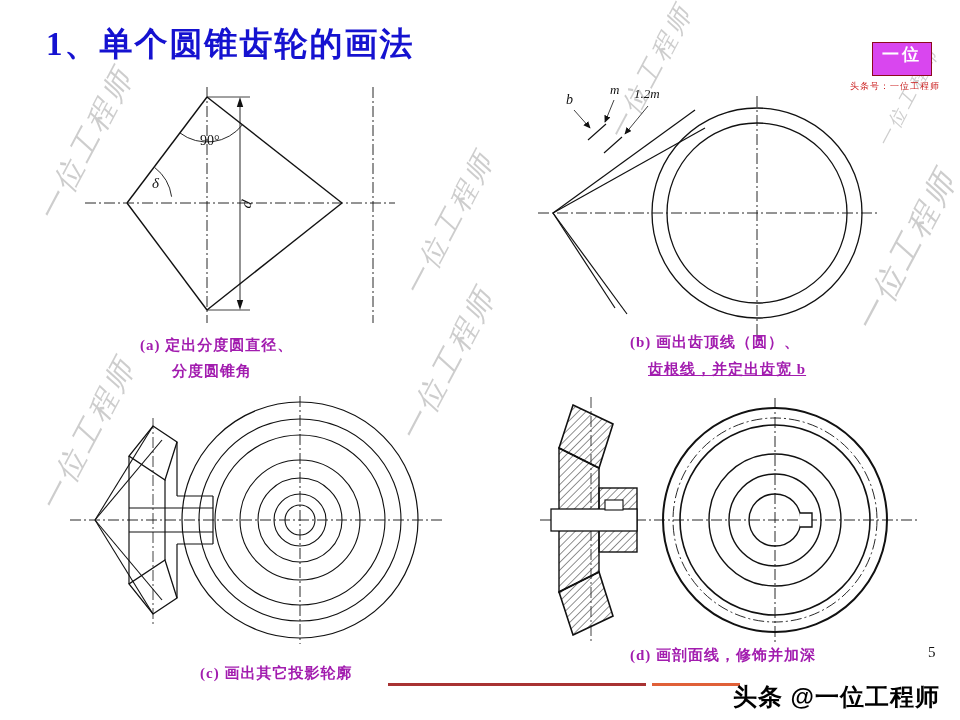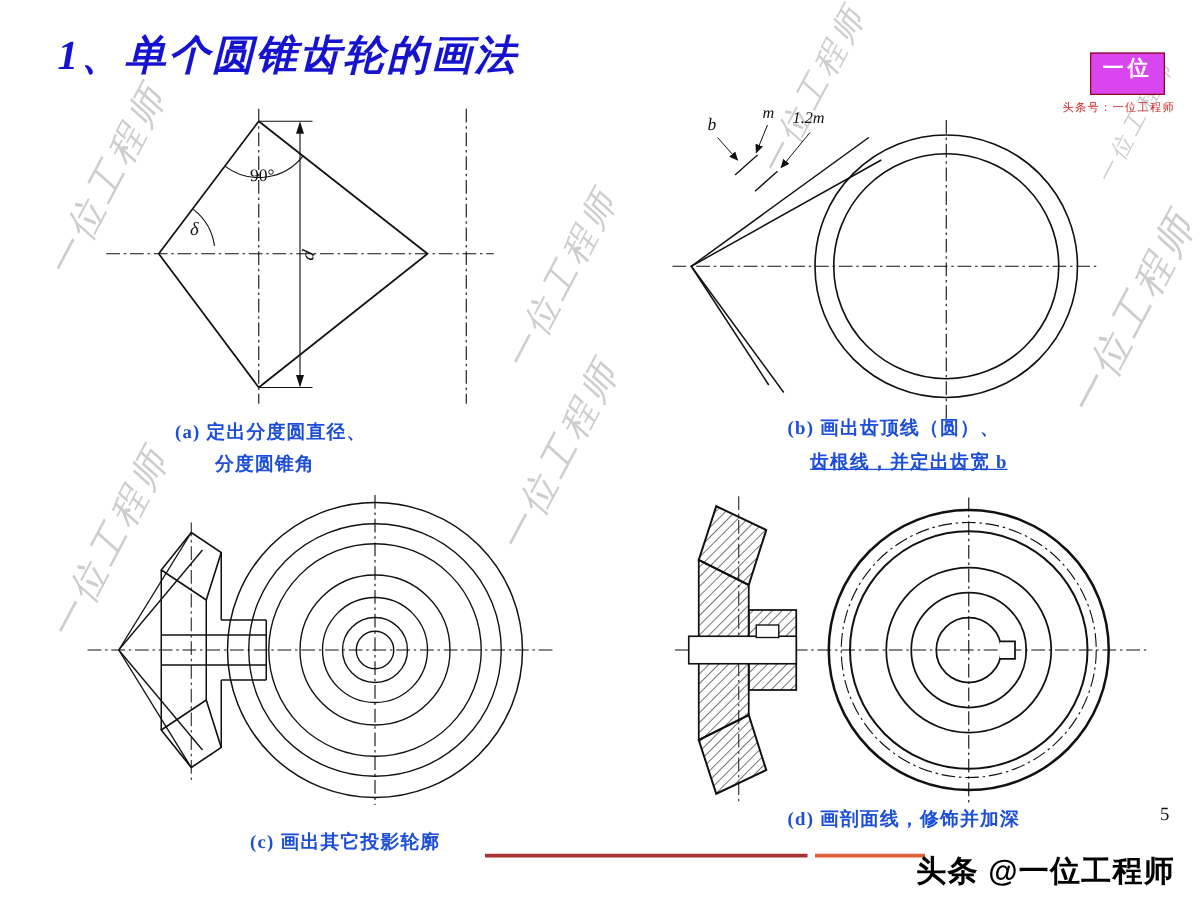--- a/index.html
+++ b/index.html
@@ -1,26 +1,26 @@
 <!DOCTYPE html>
 <html><head>
 <meta charset="utf-8">
 <style>
   html,body{margin:0;padding:0;}
   #slide{position:relative;width:960px;height:720px;background:#ffffff;overflow:hidden;
          font-family:"Liberation Serif", serif;color:#111;}
   .abs{position:absolute;}
-  #title{left:46px;top:22px;font-size:33px;font-weight:bold;color:#1512d0;letter-spacing:2px;font-style:italic;}
+  #title{left:46px;top:22px;font-size:33px;font-weight:bold;color:#1512d0;letter-spacing:2px;}
   .wm{position:absolute;color:#8a8a8a;opacity:.42;font-style:italic;letter-spacing:4px;
       transform:rotate(-62deg);transform-origin:left top;white-space:nowrap;pointer-events:none;}
   #logo-box{left:872px;top:42px;width:58px;height:32px;background:#d946ef;border:1px solid #8d0a1e;
             display:flex;align-items:flex-start;justify-content:center;color:#fff;font-size:17px;
             font-weight:bold;letter-spacing:3px;}
   #logo-sub{left:850px;top:80px;font-size:9px;color:#c22;letter-spacing:1px;}
-  .cap{position:absolute;font-size:15px;font-weight:bold;color:#1d4ed8;letter-spacing:1px;}
+  .cap{position:absolute;font-size:15px;font-weight:bold;color:#a21caf;letter-spacing:1px;}
   svg{position:absolute;}
   .ln{stroke:#111;fill:none;}
   #page-num{left:928px;top:644px;font-size:15px;}
   .bar{position:absolute;height:3px;top:683px;}
   #bar1{left:388px;width:258px;background:#a83232;}
   #bar2{left:652px;width:88px;background:#e06038;}
   #footer-brand{right:20px;top:681px;font-size:24px;font-weight:bold;color:#000;
                 font-family:"Liberation Sans", sans-serif;letter-spacing:1px;}
   text{fill:#111;font-family:"Liberation Serif", serif;}
 </style>

